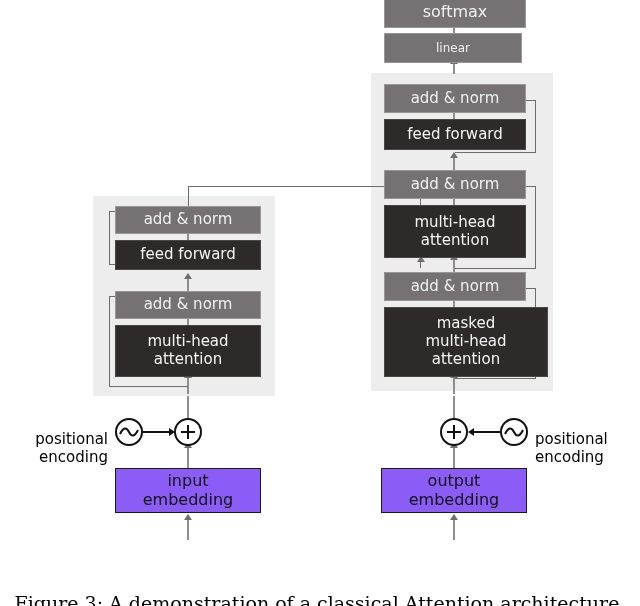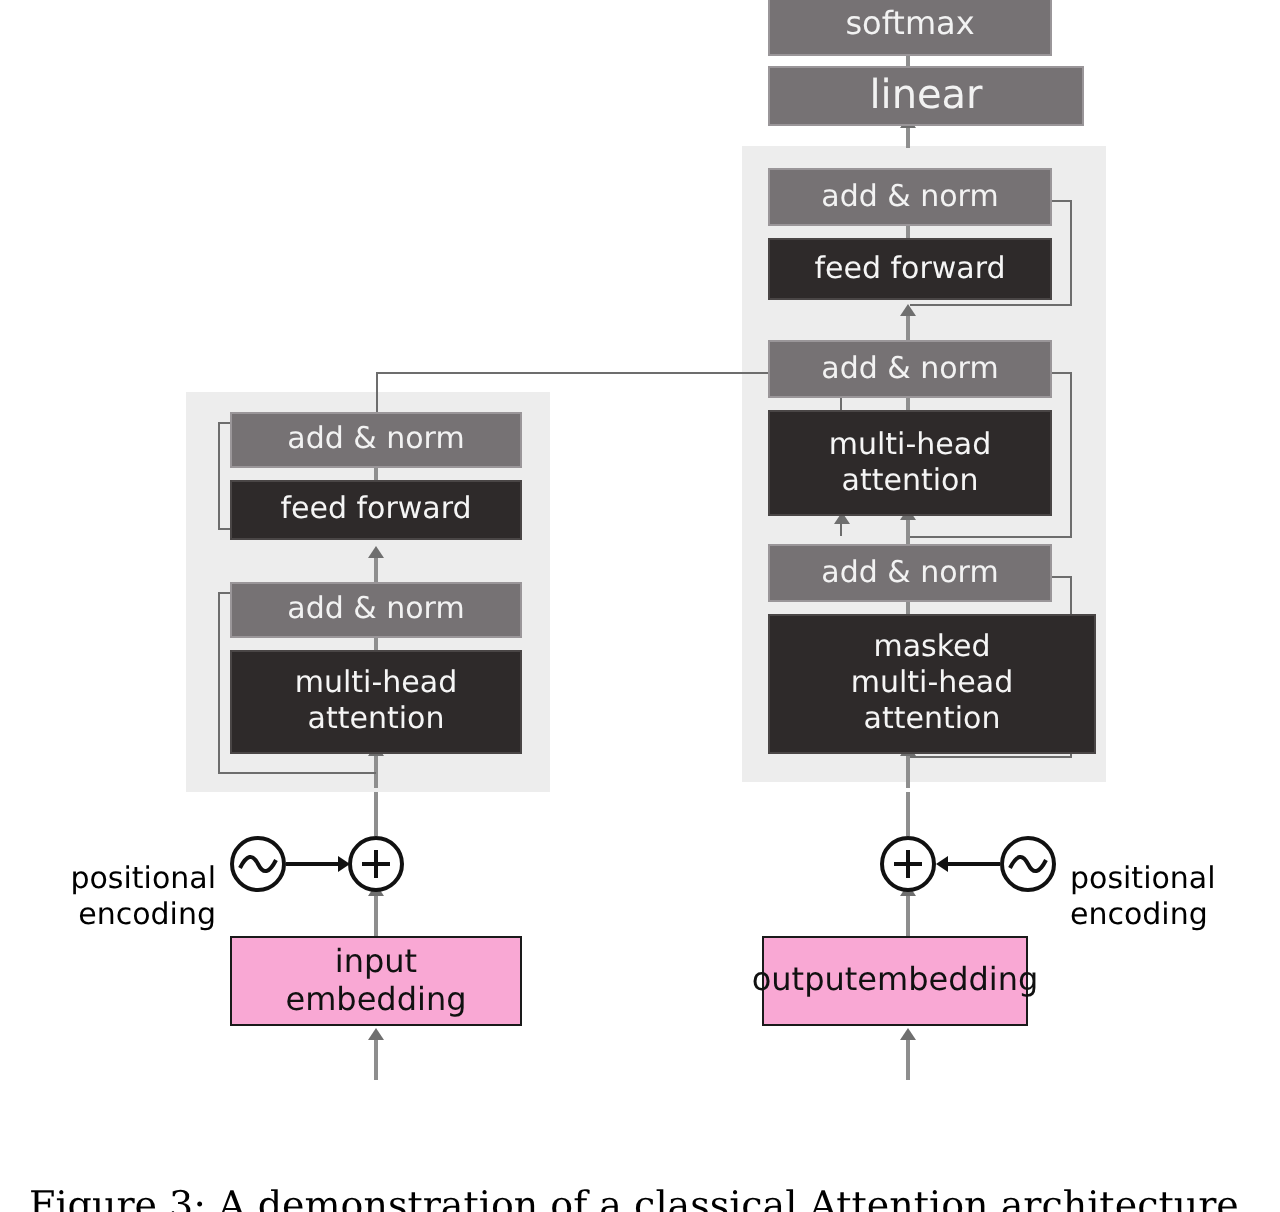--- a/index.html
+++ b/index.html
@@ -29,21 +29,21 @@
     background:#767274;
     color:#f2f2f2;
     border:1px solid #9a9699;
   }
   .block.dark{
     background:#2e2a2a;
     color:#f5f5f5;
     border:1px solid #4a4646;
   }
   .block.white{
-    background:#f9a8d4;
+    background:#8b5cf6;
     color:#111111;
     border:1px solid #1a1a1a;
   }
   .block span{display:block;}
 
   
   .label{
     position:absolute;
     color:#000;
     line-height:1.2;
@@ -181,21 +181,21 @@
 
   <div class="hline" style="left:143px;top:431px;width:28px;height:2px;background:#111;"></div>
   <div class="arrow-right" style="left:169px;top:428px;"></div>
 
   <div class="hline" style="left:472px;top:431px;width:28px;height:2px;background:#111;"></div>
   <div class="arrow-left" style="left:468px;top:428px;border-right-color:#111;"></div>
 
   <div class="block gray" style="left:384px;top:-3px;width:142px;height:31px;font-size:16px;">
     <span>softmax</span>
   </div>
-  <div class="block gray" style="left:384px;top:33px;width:158px;height:30px;font-size:20px;text-align:center;">
+  <div class="block gray" style="left:384px;top:33px;width:138px;height:30px;font-size:12px;text-align:center;">
     <span>linear</span>
   </div>
 
   <div class="block gray" style="left:384px;top:84px;width:142px;height:29px;font-size:15px;">
     <span>add &amp; norm</span>
   </div>
   <div class="block dark" style="left:384px;top:119px;width:142px;height:31px;font-size:15px;">
     <span>feed forward</span>
   </div>
 
@@ -261,21 +261,21 @@
   <div class="label left" style="left:535px;top:412px;width:105px;font-size:15px;">
     <span>positional</span>
     <span>encoding</span>
   </div>
 
   <div class="block white" style="left:115px;top:468px;width:146px;height:45px;font-size:16px;flex-direction:column;">
     <span>input</span>
     <span>embedding</span>
   </div>
 
-  <div class="block white" style="left:381px;top:468px;width:133px;height:45px;font-size:16px;flex-direction:row;">
+  <div class="block white" style="left:381px;top:468px;width:146px;height:45px;font-size:16px;flex-direction:column;">
     <span>output</span>
     <span>embedding</span>
   </div>
 
 
 
   <div id="caption" style="top:592px;font-size:19px;">
     <span>Figure 3: A demonstration of a classical Attention architecture.</span>
   </div>
 

